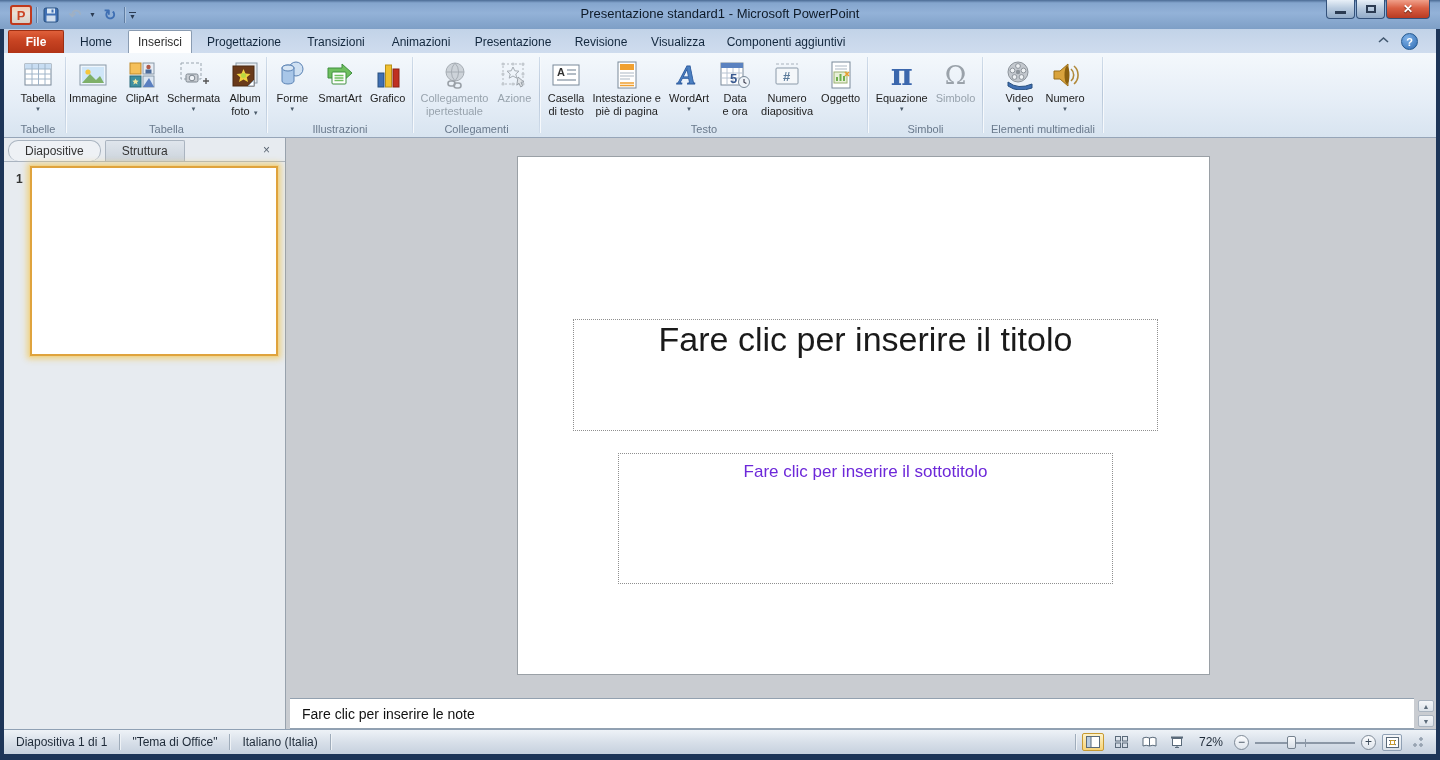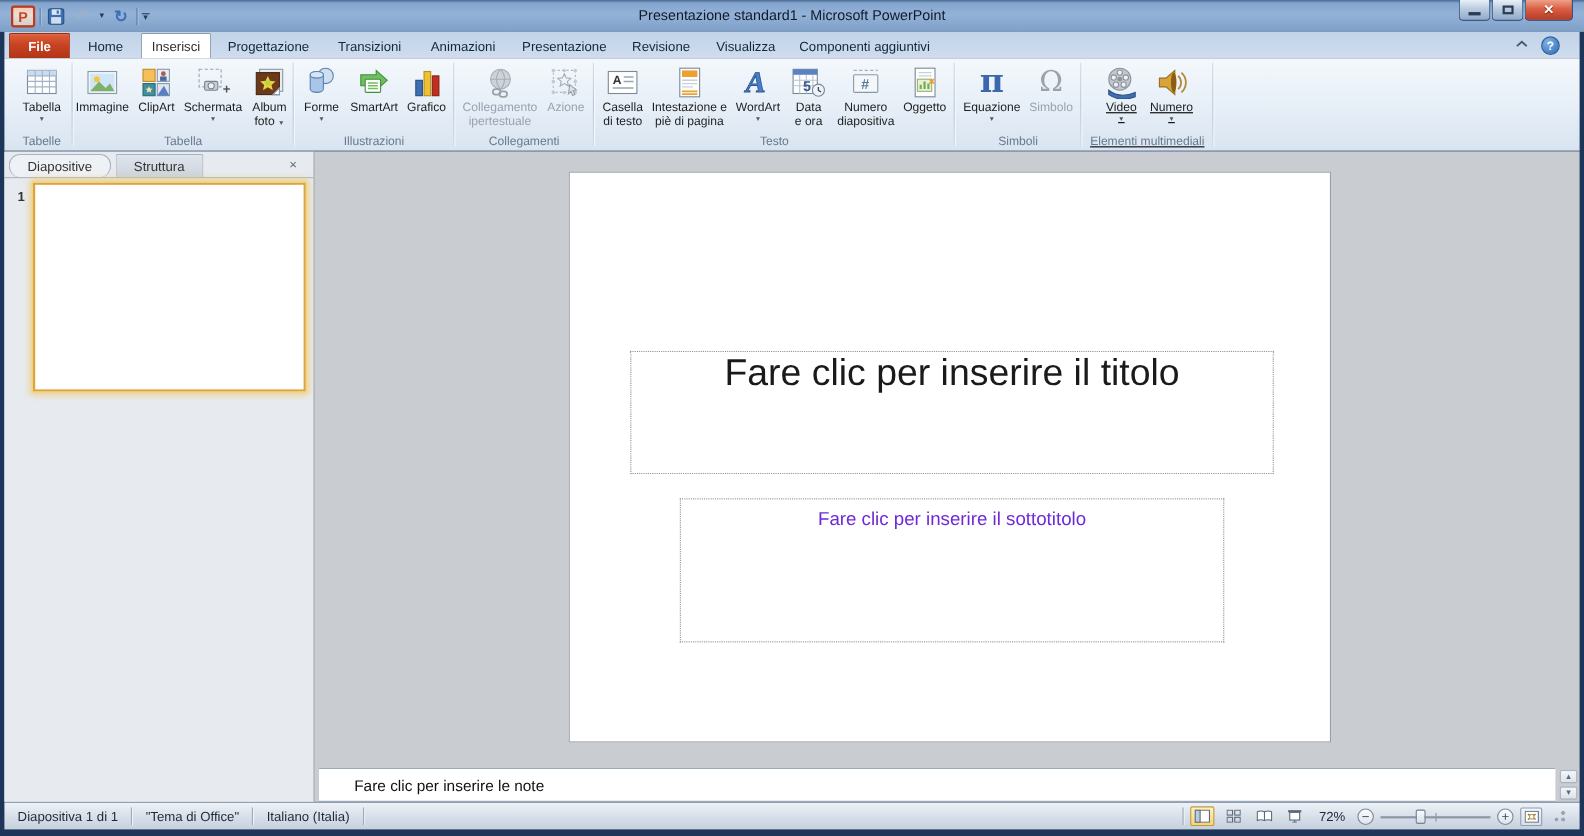--- a/index.html
+++ b/index.html
@@ -74,21 +74,21 @@
   #ph-title { position:absolute; left:55px; top:162px; width:585px; height:112px; border:1px dotted #8f8f8f;
     display:flex; align-items:flex-start; justify-content:center; }
   #ph-title .phtext { font-size:34px; color:#1a1a1a; }
   #ph-subtitle { position:absolute; left:100px; top:296px; width:495px; height:131px; border:1px dotted #8f8f8f;
     display:flex; justify-content:center; }
   #ph-subtitle .phtext { font-size:17px; color:#6d28d9; margin-top:8px; }
 
   
   #notes { position:absolute; left:286px; top:560px; width:1124px; height:31px; background:#fff;
     border-top:1px solid #93a1b0; border-bottom:1px solid #93a1b0; }
-  #notes-text { font-size:14px; color:#111; padding:7px 0 0 12px;margin-left:20px; }
+  #notes-text { font-size:14px; color:#111; padding:7px 0 0 12px; }
   #notes-scroll { position:absolute; left:1412px; top:560px; width:20px; height:31px; display:flex;
     flex-direction:column; justify-content:space-between; padding:2px 2px; }
   .scroll-arrow { width:16px; height:12px; display:flex; align-items:center; justify-content:center;
     background:linear-gradient(#f4f6f9,#dde3ea); border:1px solid #aab4c0; border-radius:2px; font-size:7px; color:#5c6b7a; }
 
   
   #statusbar { position:absolute; left:4px; top:729px; width:1432px; height:25px;
     background:linear-gradient(#eef2f7,#d6dee8 55%,#c6d1de); border-top:1px solid #8fa0b4;
     display:flex; align-items:center; font-size:12px; color:#1e2a38; }
   .sb-item { padding:0 12px; white-space:nowrap; }
@@ -404,21 +404,21 @@
           <span class="arr">▼</span>
         </div>
         <div class="rbtn disabled">
           <span class="ricon" style="font-size:26px;color:#9aa2aa;font-family:'DejaVu Serif',serif;line-height:30px;">Ω</span>
           <span class="rlbl">Simbolo</span>
         </div>
       </div>
       <div class="glabel">Simboli</div>
     </div>
 
-    <div class="rgroup" style="left:979px;width:120px;text-decoration:underline;">
+    <div class="rgroup" style="left:979px;width:120px;">
       <div class="rbuttons">
         <div class="rbtn">
           <span class="ricon">
             <svg width="30" height="30" viewBox="0 0 30 30">
               <circle cx="14" cy="12" r="10" fill="#c3c8ce" stroke="#8d949b"></circle>
               <circle cx="14" cy="12" r="2.2" fill="#8d949b"></circle>
               <circle cx="14" cy="6" r="2.4" fill="#eef1f4" stroke="#8d949b"></circle>
               <circle cx="8.5" cy="10.5" r="2.4" fill="#eef1f4" stroke="#8d949b"></circle>
               <circle cx="10.5" cy="17" r="2.4" fill="#eef1f4" stroke="#8d949b"></circle>
               <circle cx="17.5" cy="17" r="2.4" fill="#eef1f4" stroke="#8d949b"></circle>

